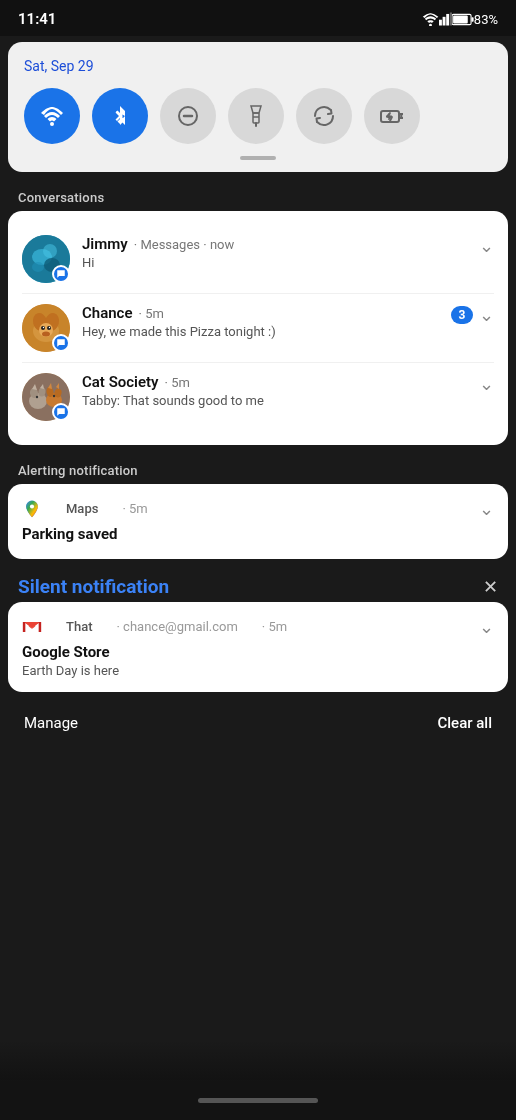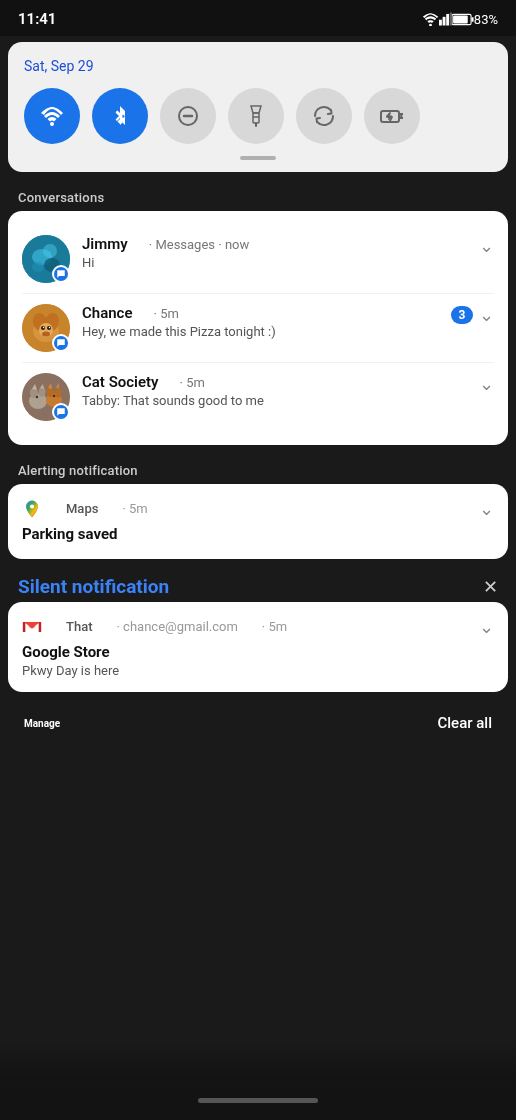--- a/index.html
+++ b/index.html
@@ -144,21 +144,21 @@
       width: 10px; height: 10px;
       fill: #fff;
     }
     .conv-content {
       flex: 1;
       min-width: 0;
     }
     .conv-header {
       display: flex;
       align-items: center;
-      gap: 21px;
+      gap: 6px;
       margin-bottom: 2px;
       text-align: center;
     }
     .conv-name {
       font-size: 15px;
       font-weight: 600;
       color: #111;
     }
     .conv-meta {
       font-size: 13px;
@@ -256,23 +256,23 @@
     
     .bottom-bar {
       display: flex;
       justify-content: space-between;
       align-items: center;
       padding: 14px 24px;
       background: transparent;
       margin-top: 4px;
     }
     .bottom-bar-manage {
-      font-size: 10px;
+      font-size: 15px;
       color: #fff;
-      font-weight: 700;
+      font-weight: 400;
       cursor: pointer;
     }
     .bottom-bar-clear {
       font-size: 15px;
       color: #fff;
       font-weight: 500;
       cursor: pointer;
     }
 
     
@@ -548,21 +548,21 @@
         <rect x="1" y="6" width="3" height="12" rx="0" fill="#C5221F"></rect>
         <rect x="20" y="6" width="3" height="12" rx="0" fill="#C5221F"></rect>
       </svg>
       <span class="notif-app-name">That</span>
       <span class="notif-app-time">· <span>chance@gmail.com</span></span>
       <span class="notif-app-time">· <span>5m</span></span>
     </div>
     <span class="chevron-down" style="color:#888;">⌄</span>
   </div>
   <div class="notif-title">Google Store</div>
-  <div class="notif-body">Pkwy Day is here</div>
+  <div class="notif-body">Earth Day is here</div>
 </div>
 
 <div class="bottom-bar">
   <span class="bottom-bar-manage">Manage</span>
   <span class="bottom-bar-clear">Clear all</span>
 </div>
 
 <div class="bg-blur"></div>
 
 <div class="home-area" style="position:absolute;bottom:0;left:0;right:0;background:rgba(20,20,20,0.95);">

